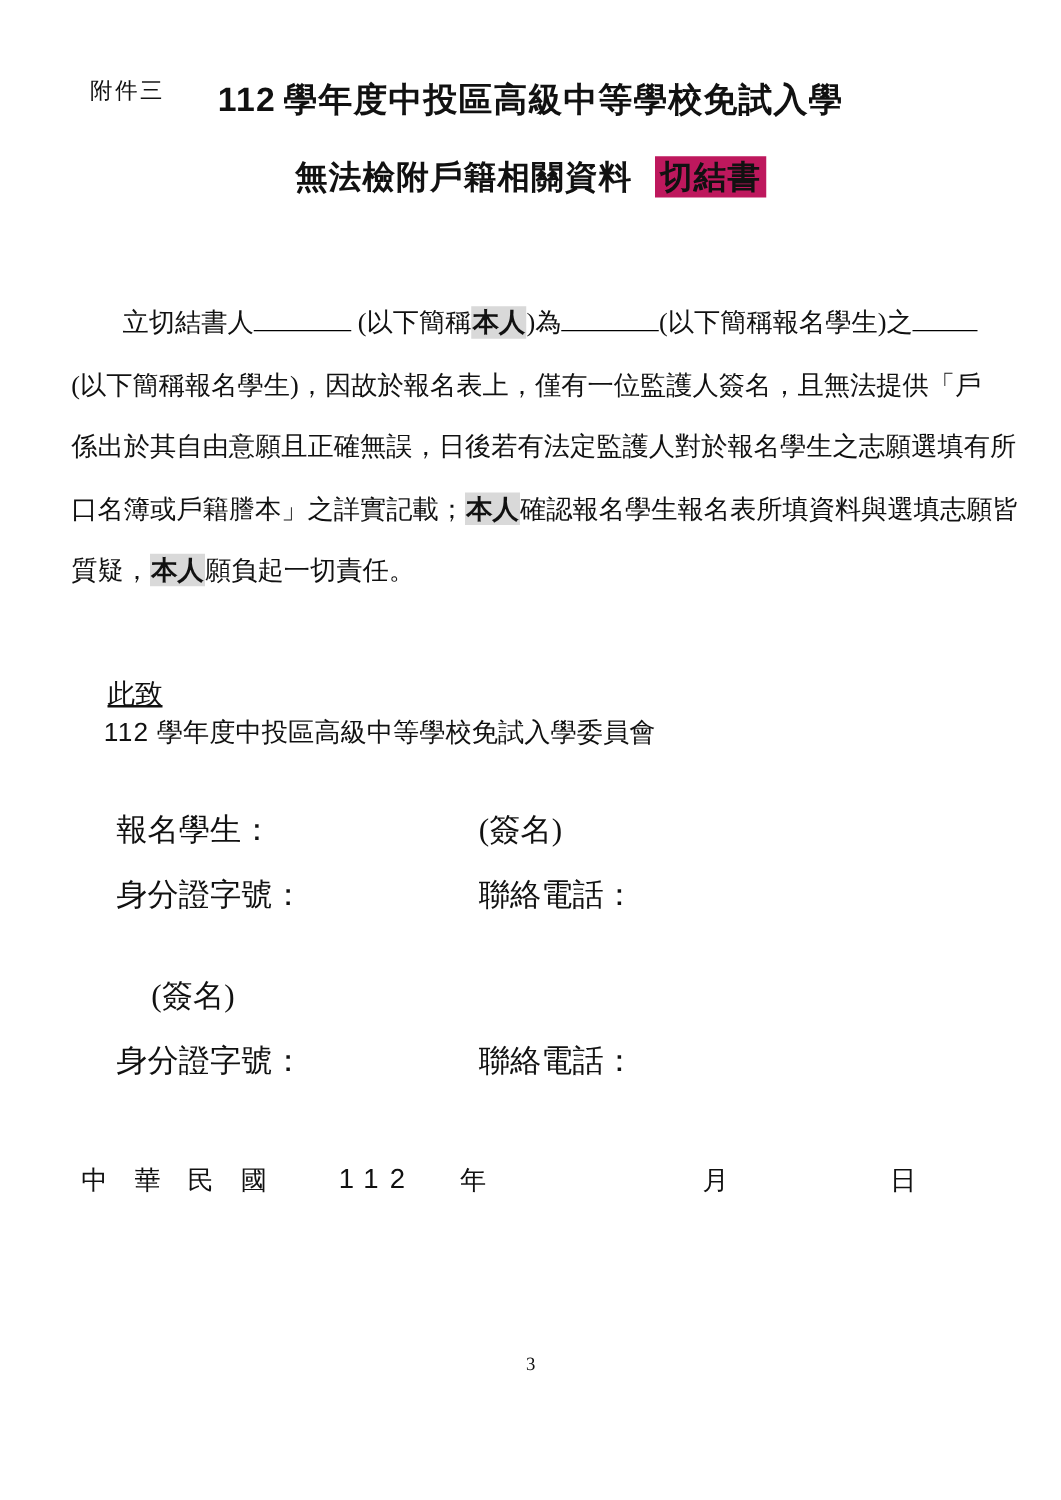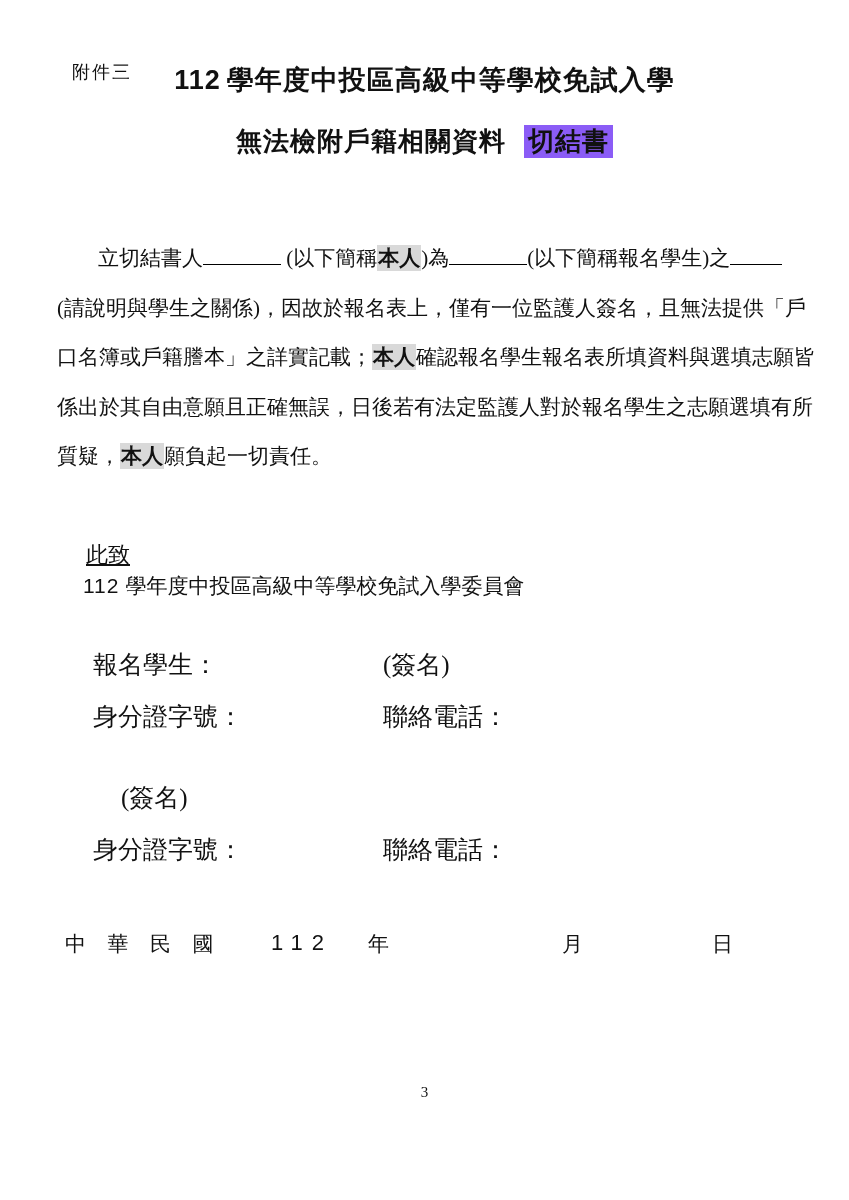--- a/index.html
+++ b/index.html
@@ -18,21 +18,21 @@
   .attachment-label{
     position:absolute;left:72px;top:60px;
     font-size:18px;letter-spacing:2px;text-align:center;
   }
 
   
   .title-block{position:absolute;left:0;top:62px;width:100%;text-align:center;}
   .title-line1{font-size:27px;font-weight:bold;letter-spacing:1px;}
   .title-line1 .num{font-size:27px;font-weight:bold;margin-right:6px;}
   .title-line2{margin-top:26px;font-size:26px;font-weight:bold;letter-spacing:1px;}
-  .title-highlight{background:#8b5cf6;padding:2px 4px;margin-left:18px;}
+  .title-highlight{background:#be185d;padding:2px 4px;margin-left:18px;}
 
   
   .body-paragraph{
     position:absolute;left:57px;top:224px;width:740px;
     font-size:21px;
   }
   .para-line{height:49.5px;line-height:31px;white-space:nowrap;}
   .para-line.indent{padding-left:41px;margin-top:19px;}
   .hl{background:#d9d9d9;font-weight:bold;padding:1px 1px;}
   .blank{
@@ -78,23 +78,23 @@
     <div class="title-line1">
       <span class="num">112</span><span>學年度中投區高級中等學校免試入學</span>
     </div>
     <div class="title-line2">
       <span>無法檢附戶籍相關資料</span><span class="title-highlight">切結書</span>
     </div>
   </div>
 
   <div class="body-paragraph">
       <div class="para-line indent"><span>立切結書人</span><span class="blank" style="width: 78px;"></span><span> (以下簡稱</span><span class="hl">本人</span><span>)為</span><span class="blank" style="width: 78px;"></span><span>(以下簡稱報名學生)之</span><span class="blank" style="width: 52px;"></span></div>
-      <div class="para-line"><span>(請說明與學生之關係)，因故於報名表上，僅有一位監護人簽名，且無法提供「戶</span></div>
+      <div class="para-line"><span>(以下簡稱報名學生)，因故於報名表上，僅有一位監護人簽名，且無法提供「戶</span></div>
+      <div class="para-line"><span>係出於其自由意願且正確無誤，日後若有法定監護人對於報名學生之志願選填有所</span></div>
       <div class="para-line"><span>口名簿或戶籍謄本」之詳實記載；</span><span class="hl">本人</span><span>確認報名學生報名表所填資料與選填志願皆</span></div>
-      <div class="para-line"><span>係出於其自由意願且正確無誤，日後若有法定監護人對於報名學生之志願選填有所</span></div>
       <div class="para-line"><span>質疑，</span><span class="hl">本人</span><span>願負起一切責任。</span></div>
     </div>
 
   <div class="salutation">此致</div>
 
   <div class="committee-line">
     <span class="num">112</span><span>學年度中投區高級中等學校免試入學委員會</span>
   </div>
 
   <div class="signature-section">

